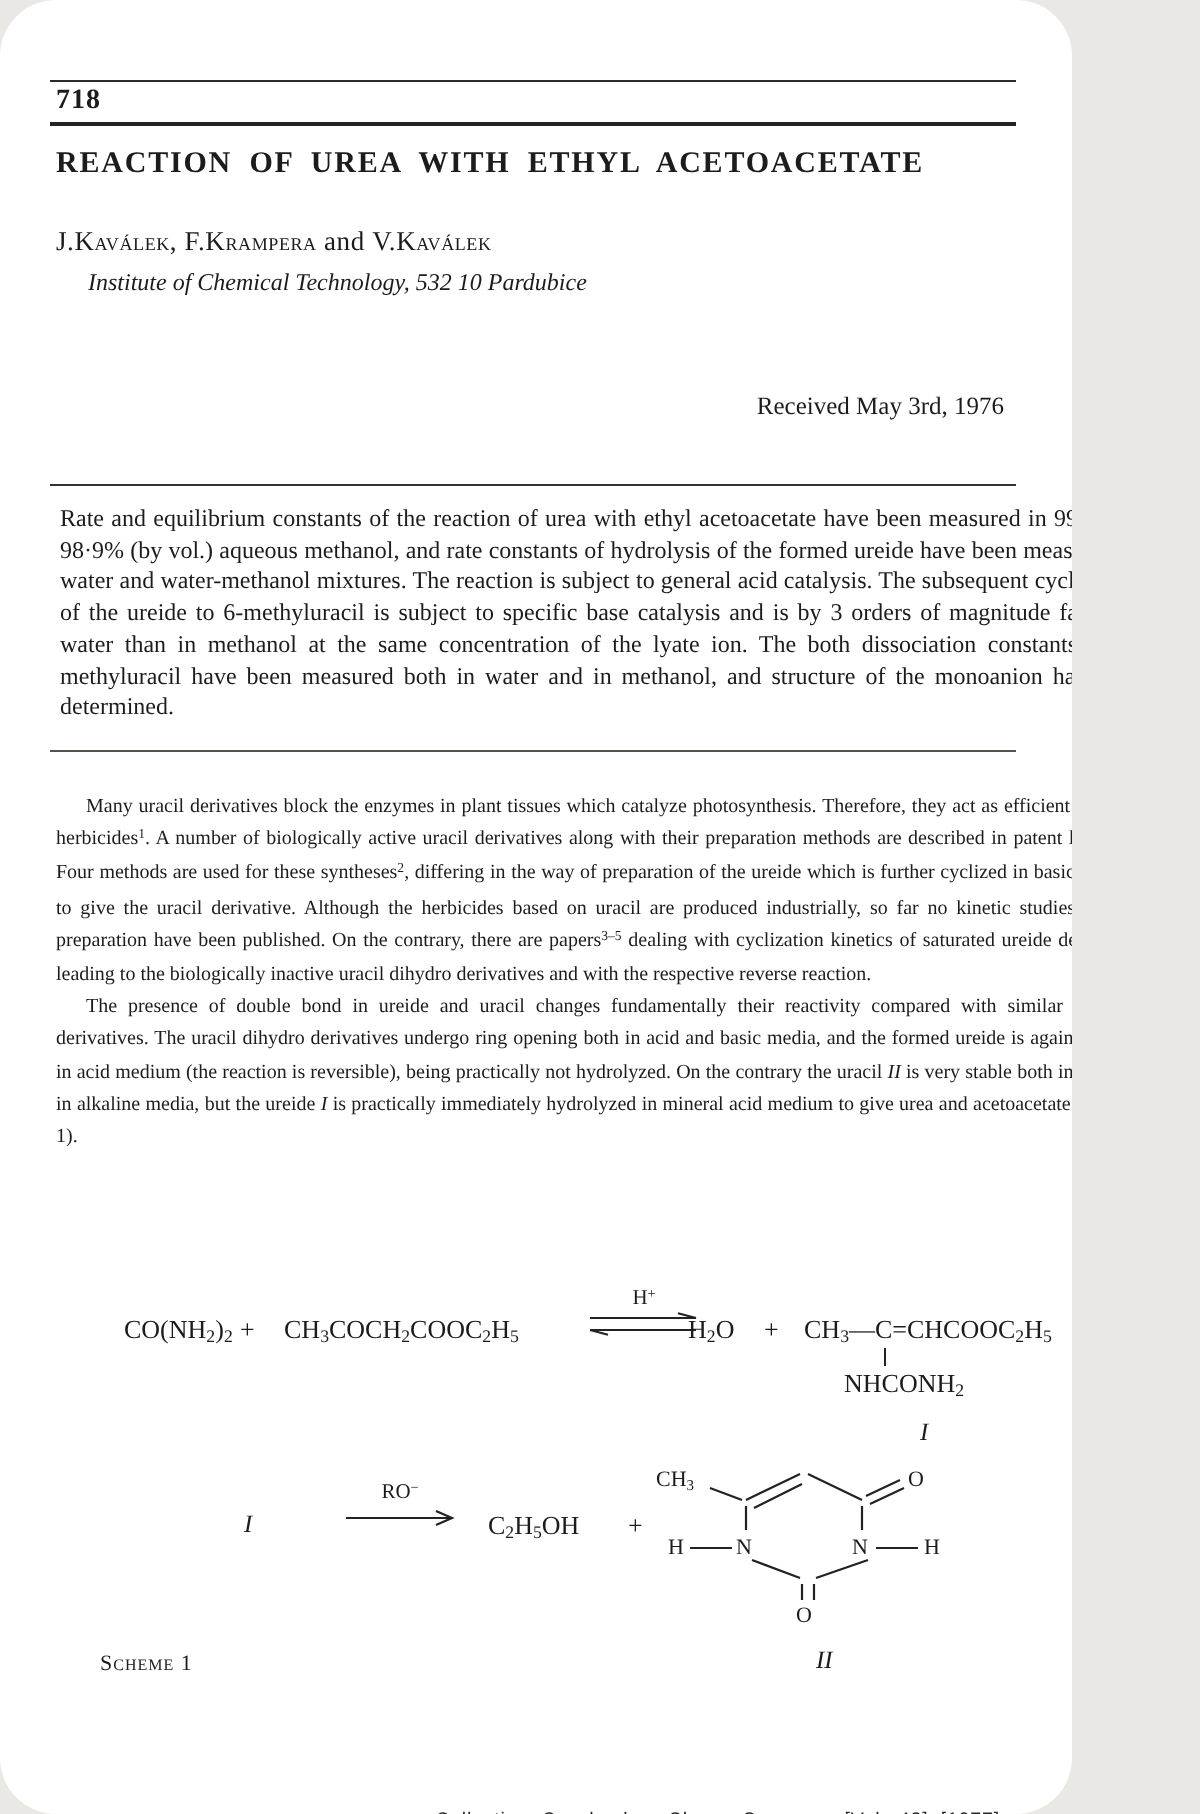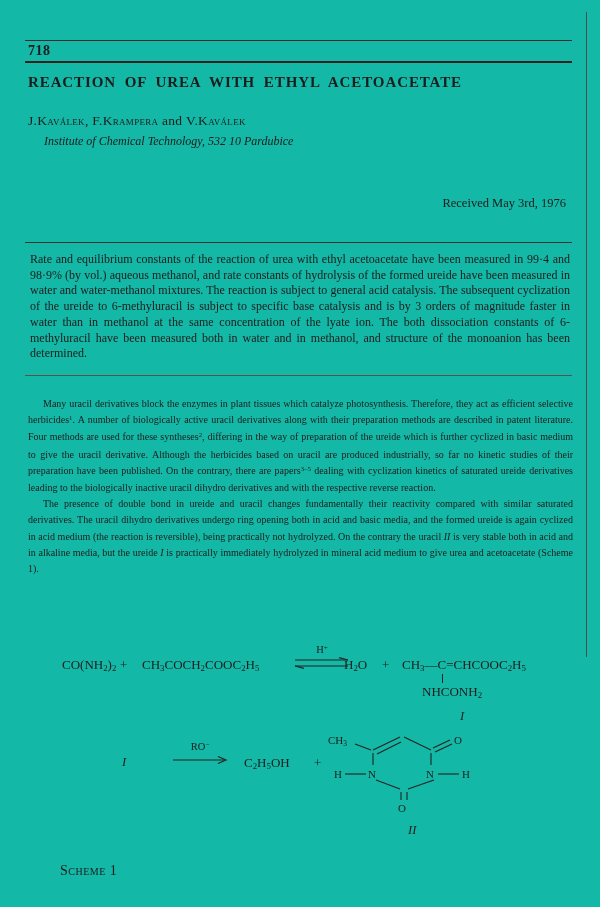--- a/index.html
+++ b/index.html
@@ -3,22 +3,22 @@
 <meta charset="utf-8">
 <style>
   html,body{margin:0;padding:0;}
   body{
     width:600px;height:907px;
     background:#e9e8e4;
     font-family:"Liberation Serif","DejaVu Serif",serif;
     color:#1c1c1c;
   }
   .page{
-    position:relative;width:600px;height:907px;
-    background:#14b8a6;overflow:hidden;
+    position:relative;width:536px;height:907px;
+    background:#ffffff;overflow:hidden;border-radius:28px;
   }
   .rule{position:absolute;left:25px;right:28px;border-top:1.3px solid #2e2d2b;}
   .rule.r1{top:40px;}
   .rule.r2{top:61px;border-top:2px solid #242320;}
   .rule.r3{top:242px;border-top:1.6px solid #33322f;}
   .rule.r4{top:375px;border-top:1px solid #55534e;}
   .scan-edge{position:absolute;left:586px;top:12px;height:645px;border-left:1.6px solid #4e4d4a;}
 
   .page-number{position:absolute;left:28px;top:43px;font-size:14px;font-weight:700;letter-spacing:0.5px;}
   .title{position:absolute;left:28px;top:74px;font-size:15px;font-weight:700;letter-spacing:0.9px;word-spacing:4px;}
@@ -41,21 +41,21 @@
   .arrow-label{font-size:10.5px;line-height:12px;}
   .frag{position:absolute;}
   .vbond{position:absolute;width:1.2px;background:#222;}
   .eq-label{font-style:italic;font-size:12.5px;}
 
   .ring{position:absolute;left:298px;top:86px;width:160px;height:118px;}
   .ring .atom{position:absolute;font-size:11px;line-height:14px;}
   .ring svg{position:absolute;left:0;top:0;}
   .ring .ring-label{position:absolute;left:82px;top:92px;font-style:italic;font-size:12.5px;}
 
-  .scheme-label{position:absolute;left:60px;top:826px;font-size:14px;letter-spacing:0.5px;margin-top:37px;}
+  .scheme-label{position:absolute;left:50px;top:826px;font-size:11px;letter-spacing:0.5px;}
   .footer{position:absolute;right:36px;top:864px;font-family:"Liberation Sans","DejaVu Sans",sans-serif;font-size:9.8px;letter-spacing:0.4px;word-spacing:3px;color:#2a2a28;margin-top:41px;}
 </style>
 </head>
 <body>
 
 <div class="page">
 
   <div class="rule r1"></div>
   <div class="page-number">718</div>
   <div class="rule r2"></div>

